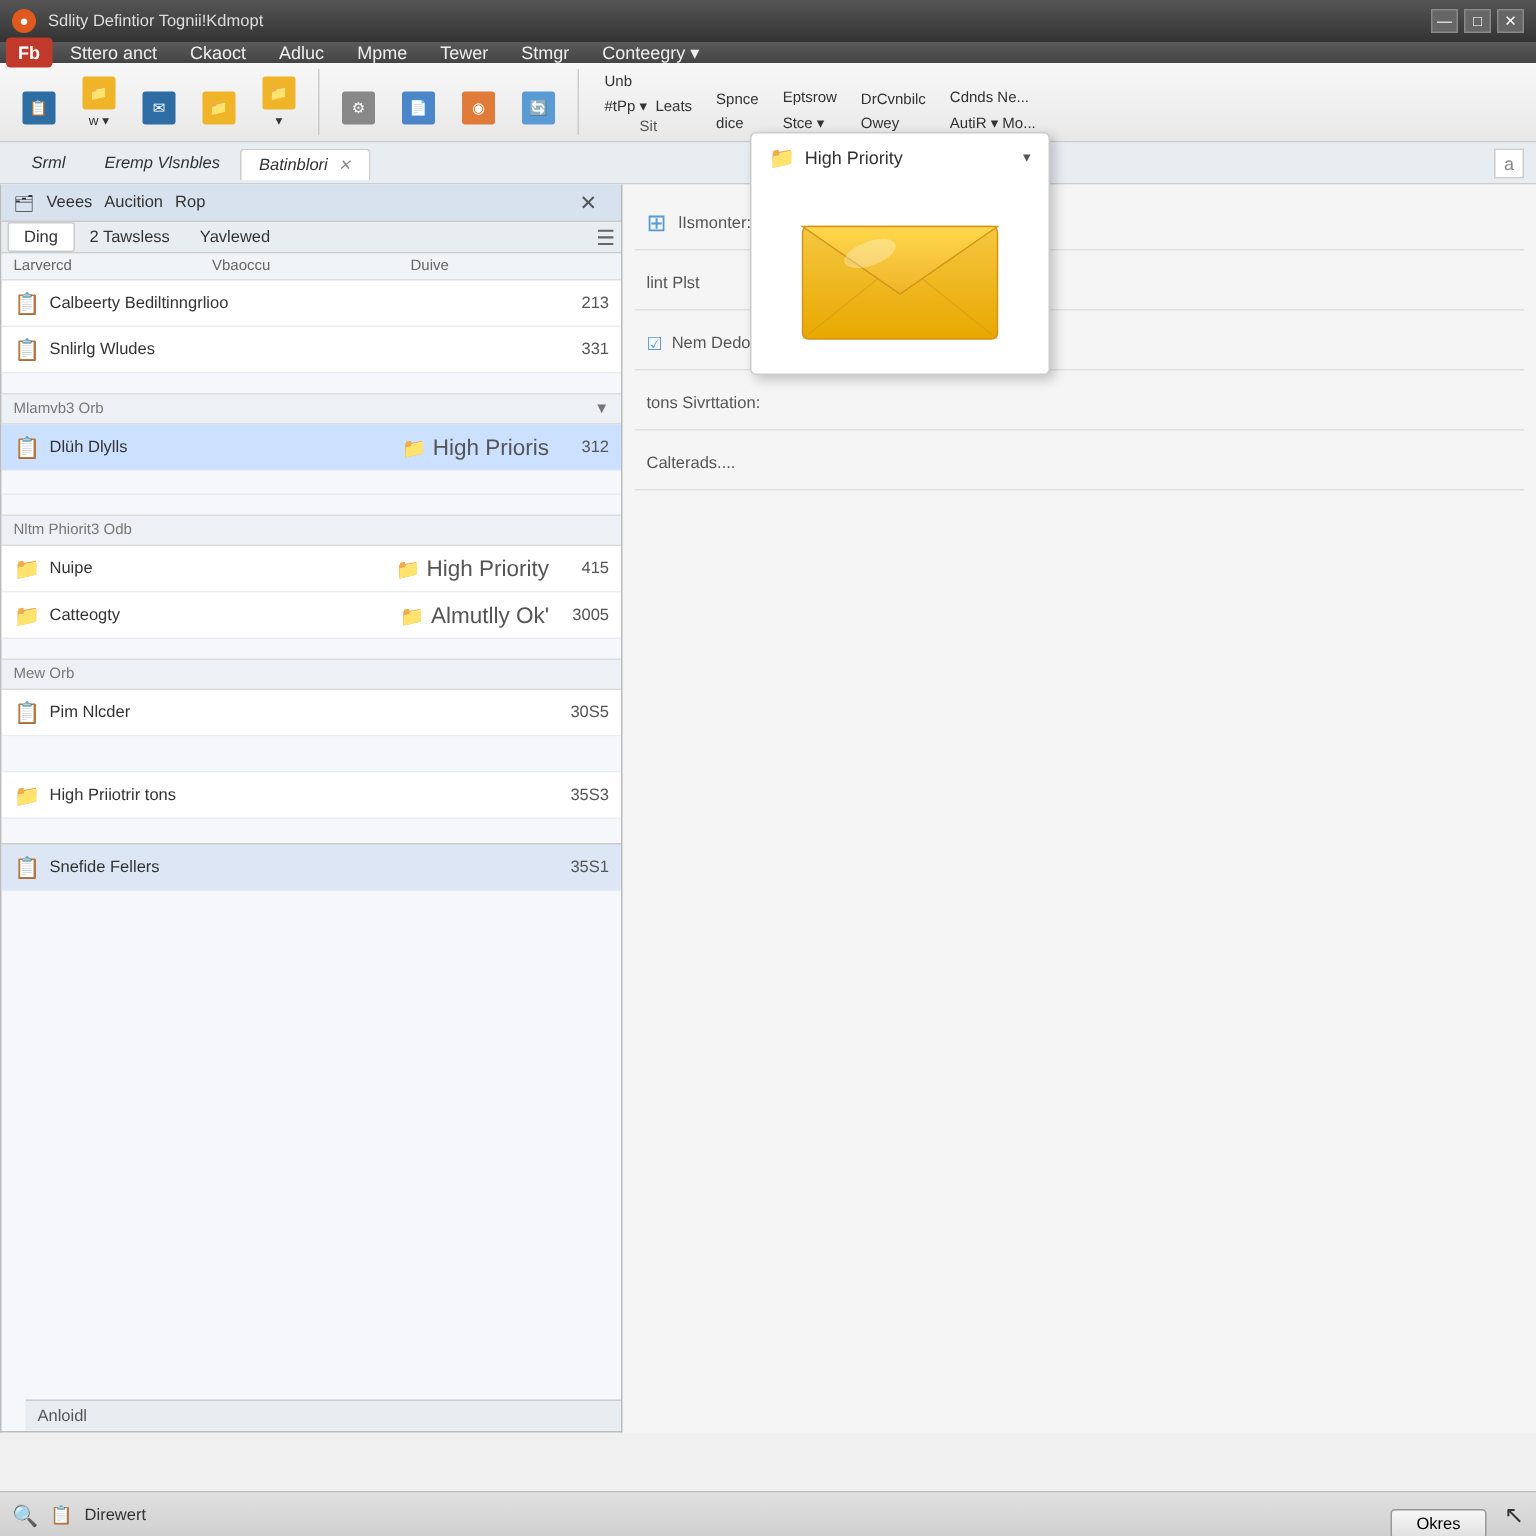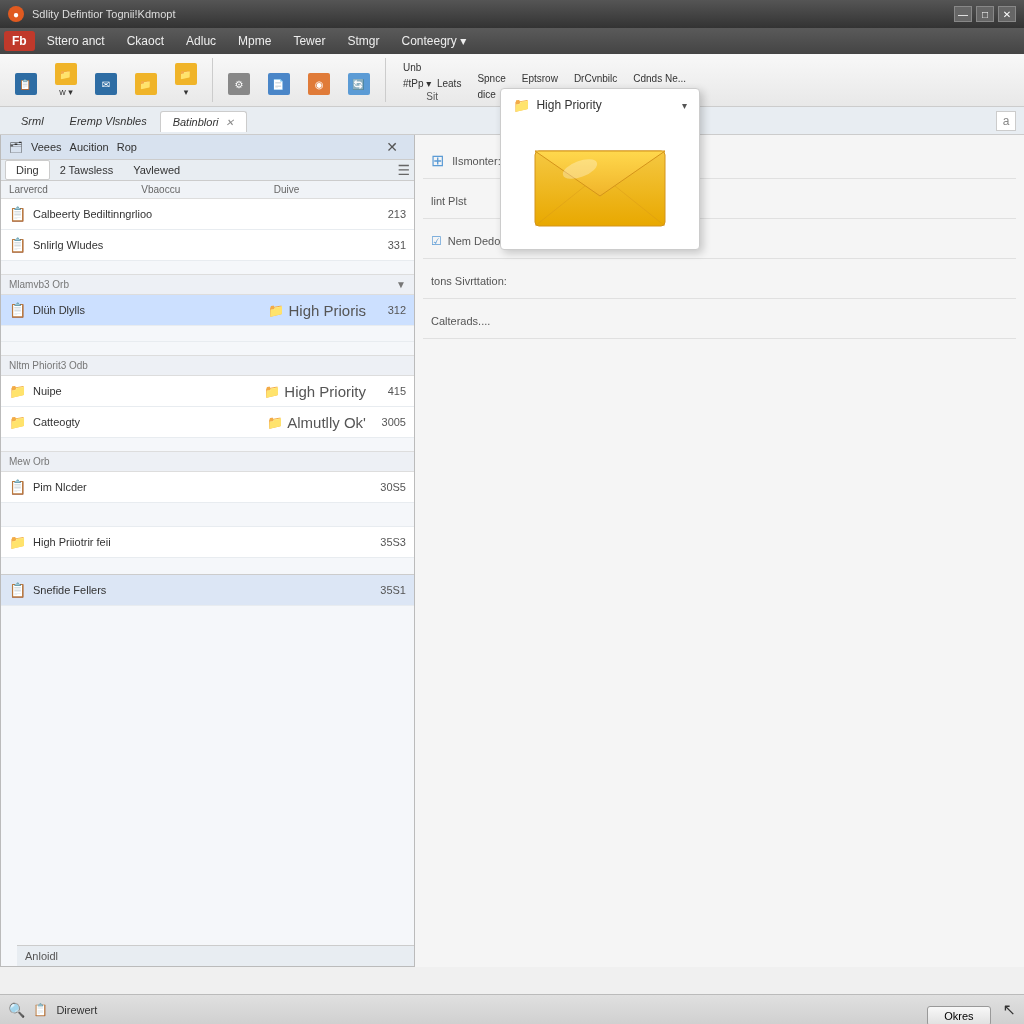--- a/index.html
+++ b/index.html
@@ -39,21 +39,21 @@
       border: 1px solid #888;
       color: #fff;
       font-size: 10px;
       display: flex; align-items: center; justify-content: center;
       cursor: pointer;
     }
 
     
     .menu-bar {
       background: linear-gradient(to bottom, #5a5a5a, #444);
-      height: 26px;
+      height: 14px;
       display: flex;
       align-items: center;
       padding: 0 4px;
       gap: 2px;
     }
     .menu-item {
       color: #eee;
       padding: 3px 10px;
       font-size: 12px;
       cursor: pointer;
@@ -582,21 +582,21 @@
       </div>
 
       <div class="folder-item">
         <span class="folder-icon">📋</span>
         <span class="folder-name">Pim Nlcder</span>
         <span class="folder-count">30S5</span>
       </div>
       <div style="height:24px; background:#f5f7fa; border-bottom:1px solid #e8ecf0;"></div>
       <div class="folder-item">
         <span class="folder-icon">📁</span>
-        <span class="folder-name">High Priiotrir feii</span>
+        <span class="folder-name">High Priiotrir tons</span>
         <span class="folder-count">35S3</span>
       </div>
 
       <div style="height:16px; background:#f5f7fa;"></div>
       <div class="folder-item" style="background:#dce6f5; border-top:1px solid #ccc;">
         <span class="folder-icon">📋</span>
         <span class="folder-name">Snefide Fellers</span>
         <span class="folder-count">35S1</span>
       </div>
     </div>

